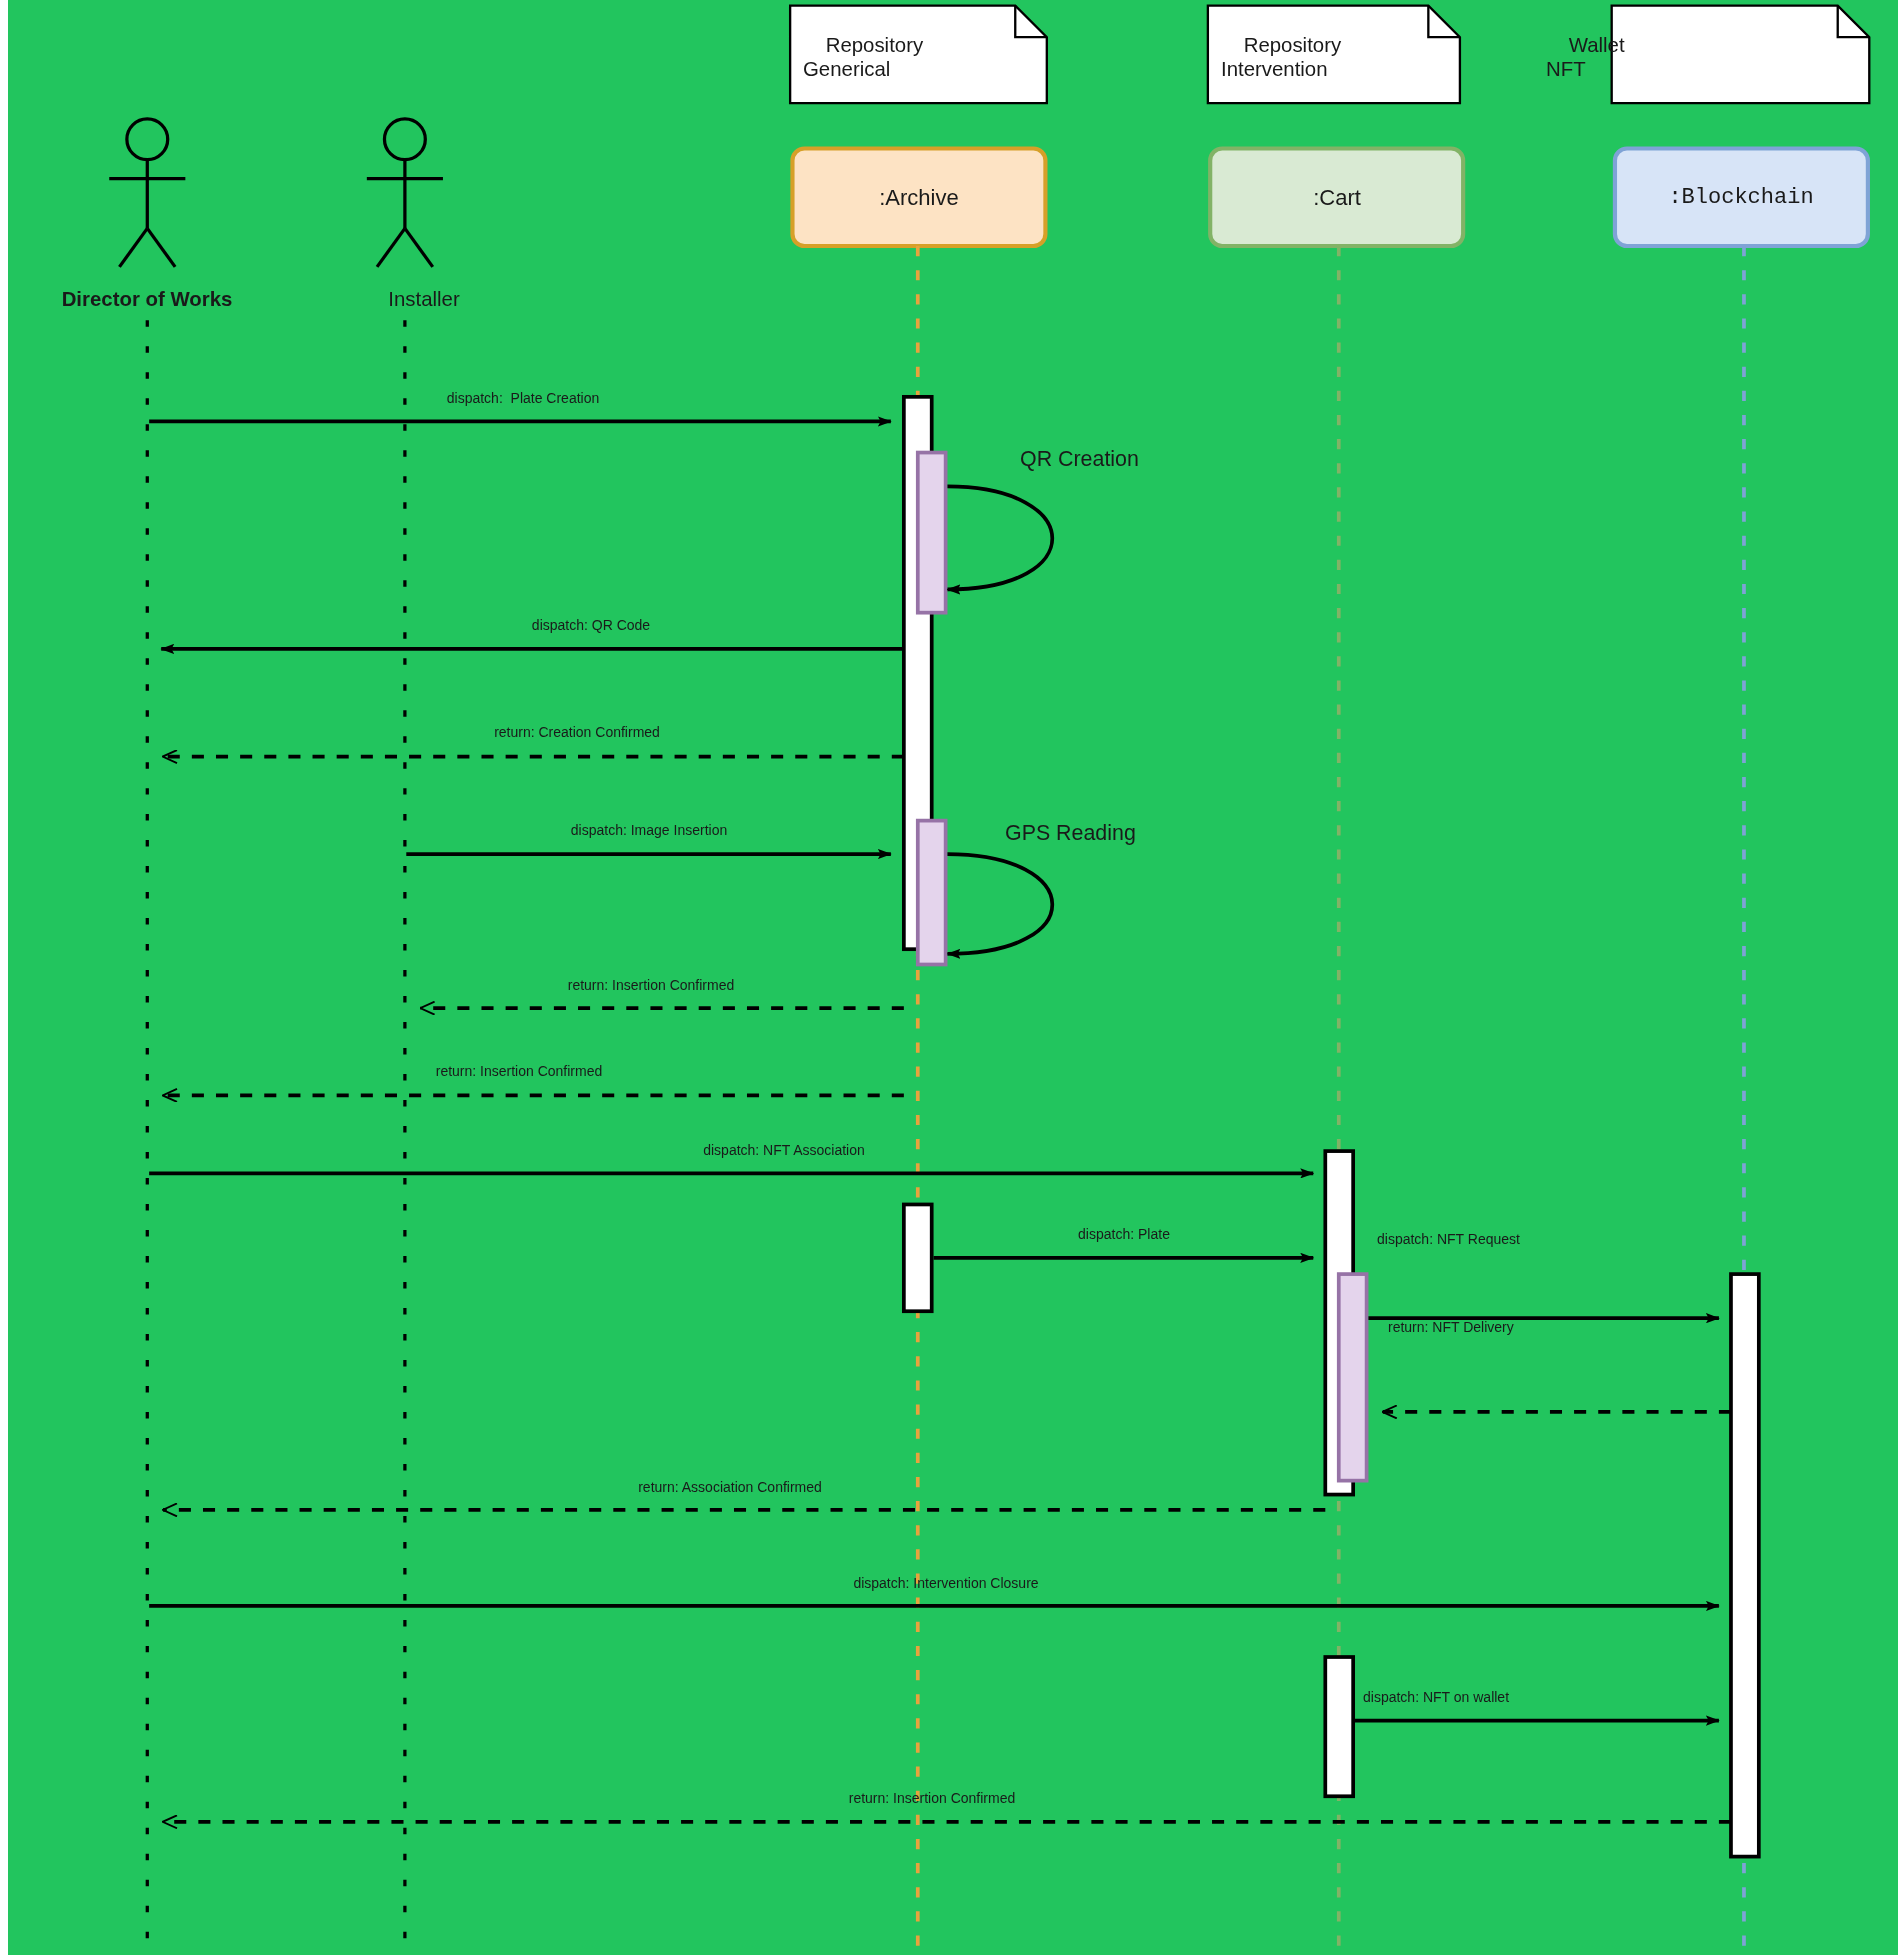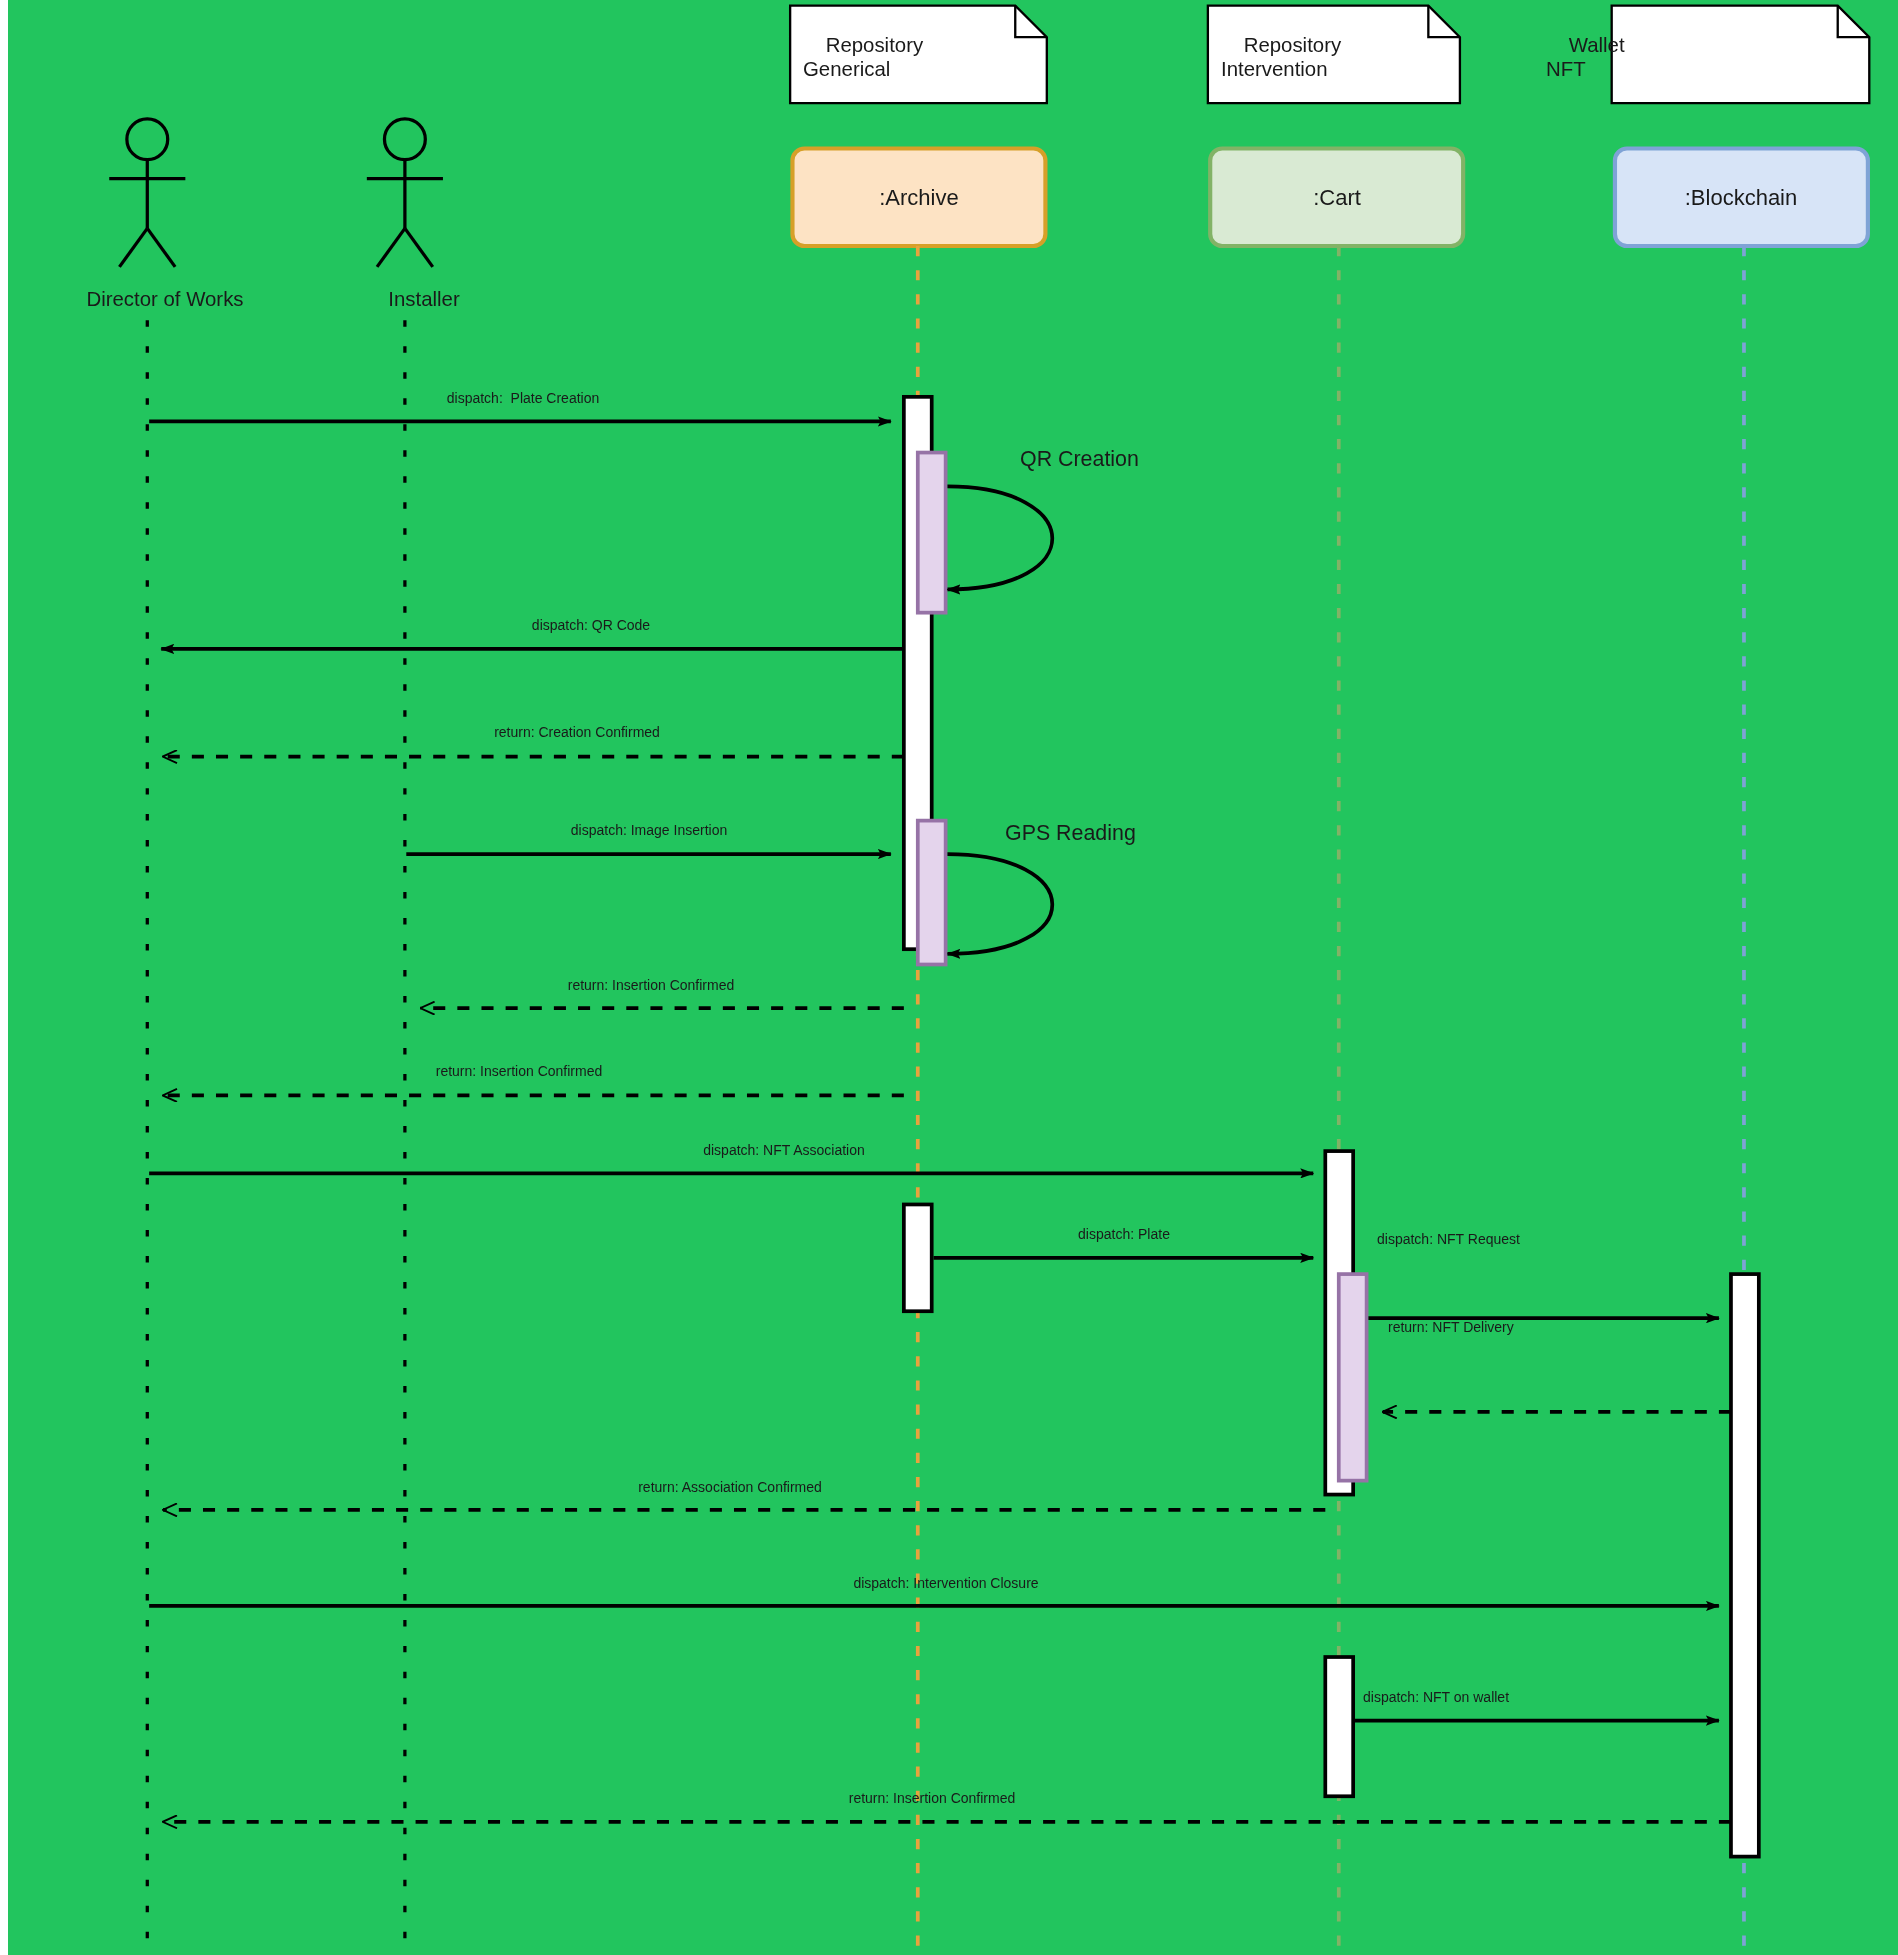--- a/index.html
+++ b/index.html
@@ -122,26 +122,26 @@
   <div class="lbl note-txt" style="left:795px;top:10.2px;">
     <span>Repository</span><br><span>Generical</span>
   </div>
   <div class="lbl note-txt" style="left:1213px;top:10.2px;">
     <span>Repository</span><br><span>Intervention</span>
   </div>
   <div class="lbl note-txt" style="left:1538px;top:10.2px;">
     <span>Wallet</span><br><span>NFT</span>
   </div>
 
-  <div class="lbl actor-txt" style="left:157px;top:288px;transform:translateX(-50%);">Director of Works</div>
+  <div class="lbl actor-txt" style="left:139px;top:288px;transform:translateX(-50%);font-weight:bold;">Director of Works</div>
   <div class="lbl actor-txt" style="left:416px;top:288px;transform:translateX(-50%);">Installer</div>
 
   <div class="lbl obj-txt" style="left:911px;top:185px;transform:translateX(-50%);">:Archive</div>
   <div class="lbl obj-txt" style="left:1329px;top:185px;transform:translateX(-50%);">:Cart</div>
-  <div class="lbl obj-txt" style="left:1733px;top:185px;transform:translateX(-50%);">:Blockchain</div>
+  <div class="lbl obj-txt" style="left:1733px;top:185px;transform:translateX(-50%);font-family:Liberation Mono, monospace;">:Blockchain</div>
 
   <div class="lbl msg-txt" style="left:515px;top:390px;transform:translateX(-50%);">dispatch:  Plate Creation</div>
 
   <div class="lbl self-txt" style="left:1012px;top:447px;">QR Creation</div>
 
   <div class="lbl msg-txt" style="left:583px;top:617px;transform:translateX(-50%);">dispatch: QR Code</div>
 
   <div class="lbl msg-txt" style="left:569px;top:724px;transform:translateX(-50%);">return: Creation Confirmed</div>
 
   <div class="lbl msg-txt" style="left:641px;top:822px;transform:translateX(-50%);">dispatch: Image Insertion</div>

